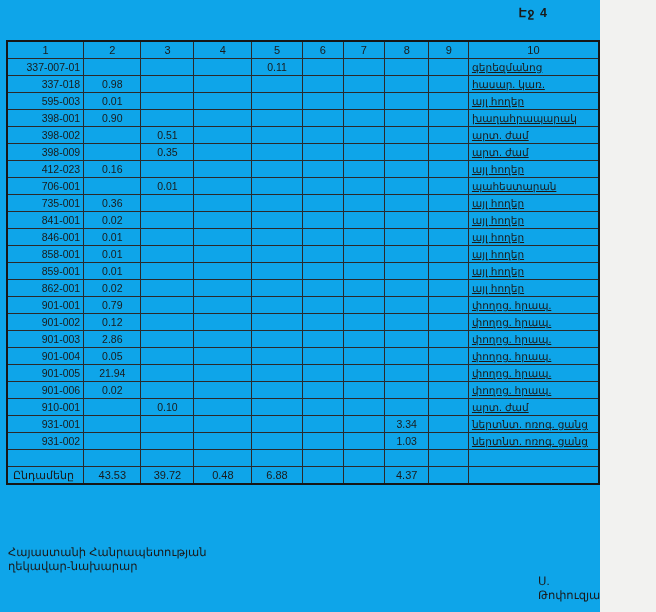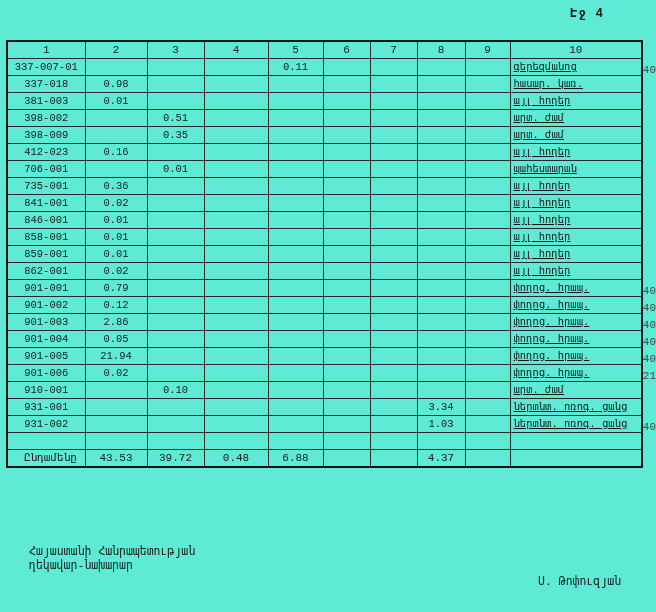--- a/index.html
+++ b/index.html
@@ -2,24 +2,24 @@
 <html><head>
 <meta charset="utf-8">
 <style>
   html, body {
     margin: 0;
     padding: 0;
     background: #f2f2f0;
   }
   .page {
     position: relative;
-    width: 656px;
+    width: 600px;
     height: 612px;
-    background: #5eead4;
-    font-family: Liberation Mono, monospace;
+    background: #0ea5e9;
+    font-family: Liberation Sans, sans-serif;
     color: #1a1a1a;
     overflow: hidden;
   }
   .page-label {
     position: absolute;
     top: 5px;
     right: 52px;
     font-size: 12.5px;
     font-weight: 700;
     letter-spacing: 1px;
@@ -41,41 +41,40 @@
     padding: 0 3px;
     white-space: nowrap;
     overflow: visible;
     font-weight: 400;
   }
   table.register th {
     height: 14px;
     text-align: center;
     font-size: 11px;
   }
-  td.c1  { text-align: center; }
+  td.c1  { text-align: right; }
   td.c2, td.c3, td.c4, td.c5, td.c6, td.c7, td.c8, td.c9 { text-align: center; }
   td.c10 { text-align: left; position: relative; }
   td.c10 .desc { text-decoration: underline; }
   .margin-mark {
     position: absolute;
     right: -15px;
     top: 3px;
     font-size: 11px;
     color: #4a4a4a;
     text-decoration: none;
   }
   tr.total-row td { font-size: 11px; }
-  tr.total-row td.c1 { text-align: left; padding-left: 16px; margin-left: 12px; }
+  tr.total-row td.c1 { text-align: left; padding-left: 5px; margin-left: 12px; }
   .footer-block {
     position: absolute;
     left: 8px;
     top: 545px;
     font-size: 11.5px;
     line-height: 14px;
-    margin-left: 21px;
   }
   .signature {
     position: absolute;
     left: 538px;
     top: 574px;
     font-size: 11.5px;
   }
   
   col.w1  { width: 78px; }
   col.w2  { width: 62px; }
@@ -141,30 +140,42 @@
           <td class="c3"></td>
           <td class="c4"></td>
           <td class="c5"></td>
           <td class="c6"></td>
           <td class="c7"></td>
           <td class="c8"></td>
           <td class="c9"></td>
           <td class="c10"><span class="desc">հասար. կառ.</span></td>
         </tr>
         <tr>
-          <td class="c1">381-003</td>
+          <td class="c1">595-003</td>
           <td class="c2">0.01</td>
           <td class="c3"></td>
           <td class="c4"></td>
           <td class="c5"></td>
           <td class="c6"></td>
           <td class="c7"></td>
           <td class="c8"></td>
           <td class="c9"></td>
           <td class="c10"><span class="desc">այլ հողեր</span></td>
+        </tr>
+        <tr>
+          <td class="c1">398-001</td>
+          <td class="c2">0.90</td>
+          <td class="c3"></td>
+          <td class="c4"></td>
+          <td class="c5"></td>
+          <td class="c6"></td>
+          <td class="c7"></td>
+          <td class="c8"></td>
+          <td class="c9"></td>
+          <td class="c10"><span class="desc">խաղահրապարակ</span><span class="margin-mark">0</span></td>
         </tr>
         <tr>
           <td class="c1">398-002</td>
           <td class="c2"></td>
           <td class="c3">0.51</td>
           <td class="c4"></td>
           <td class="c5"></td>
           <td class="c6"></td>
           <td class="c7"></td>
           <td class="c8"></td>

